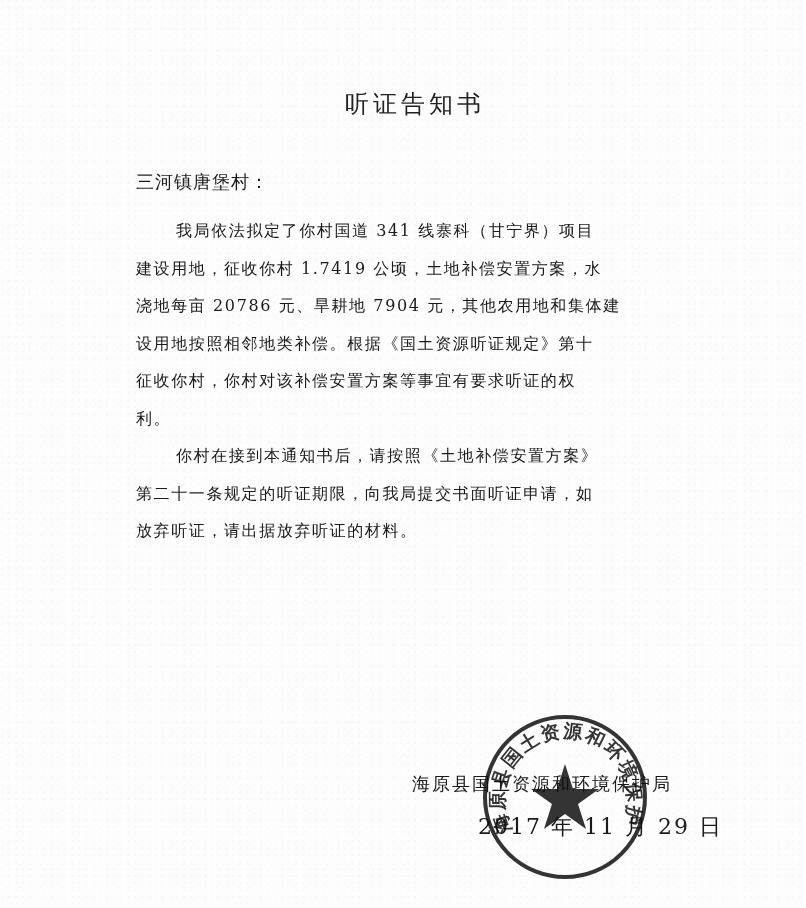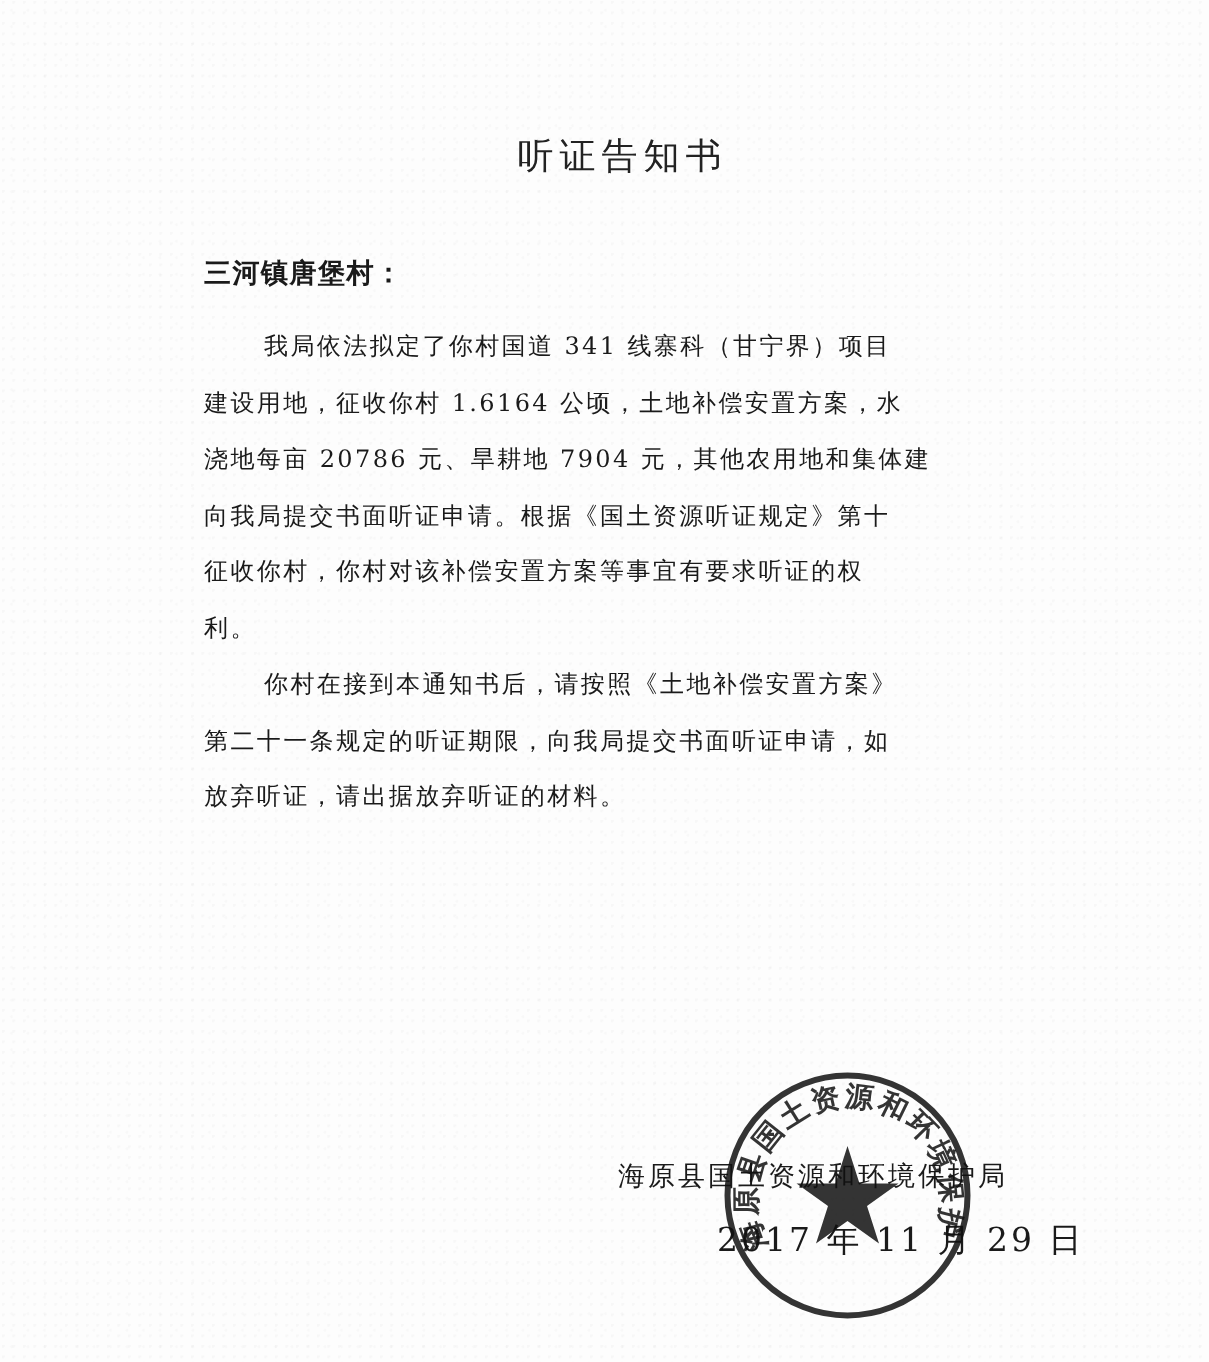--- a/index.html
+++ b/index.html
@@ -19,21 +19,21 @@
         #fdfdfd;
     }
     .title {
       position: absolute; left: 0; width: 806px; top: 88px;
       text-align: center; font-size: 24px; letter-spacing: 4px;
       color: #222;
       margin-left: 12px;
     }
     .salutation {
       position: absolute; left: 136px; top: 170px;
-      font-size: 18px; letter-spacing: 1px; font-weight: bold;
+      font-size: 18px; letter-spacing: 1px;
     }
     .body {
       position: absolute; left: 136px; top: 212px; width: 548px;
       font-size: 16px; line-height: 37.5px; letter-spacing: 1.6px;
       text-align: justify;
     }
     .line { display: block; white-space: nowrap; }
     .line.indent { padding-left: 40px; }
     .sig {
       position: absolute; left: 412px; top: 772px;
@@ -52,23 +52,23 @@
 <body>
 
 <div class="page">
   <div class="title">听证告知书</div>
 
   <div class="salutation">三河镇唐堡村：</div>
 
   <div class="body">
     <div>
       <span class="line indent">我局依法拟定了你村国道 341 线寨科（甘宁界）项目</span>
-      <span class="line">建设用地，征收你村 1.6164 公顷，土地补偿安置方案，水</span>
+      <span class="line">建设用地，征收你村 1.7419 公顷，土地补偿安置方案，水</span>
       <span class="line">浇地每亩 20786 元、旱耕地 7904 元，其他农用地和集体建</span>
-      <span class="line">向我局提交书面听证申请。根据《国土资源听证规定》第十</span>
+      <span class="line">设用地按照相邻地类补偿。根据《国土资源听证规定》第十</span>
       <span class="line">征收你村，你村对该补偿安置方案等事宜有要求听证的权</span>
       <span class="line">利。</span>
     </div>
     <div>
       <span class="line indent">你村在接到本通知书后，请按照《土地补偿安置方案》</span>
       <span class="line">第二十一条规定的听证期限，向我局提交书面听证申请，如</span>
       <span class="line">放弃听证，请出据放弃听证的材料。</span>
     </div>
   </div>
 

